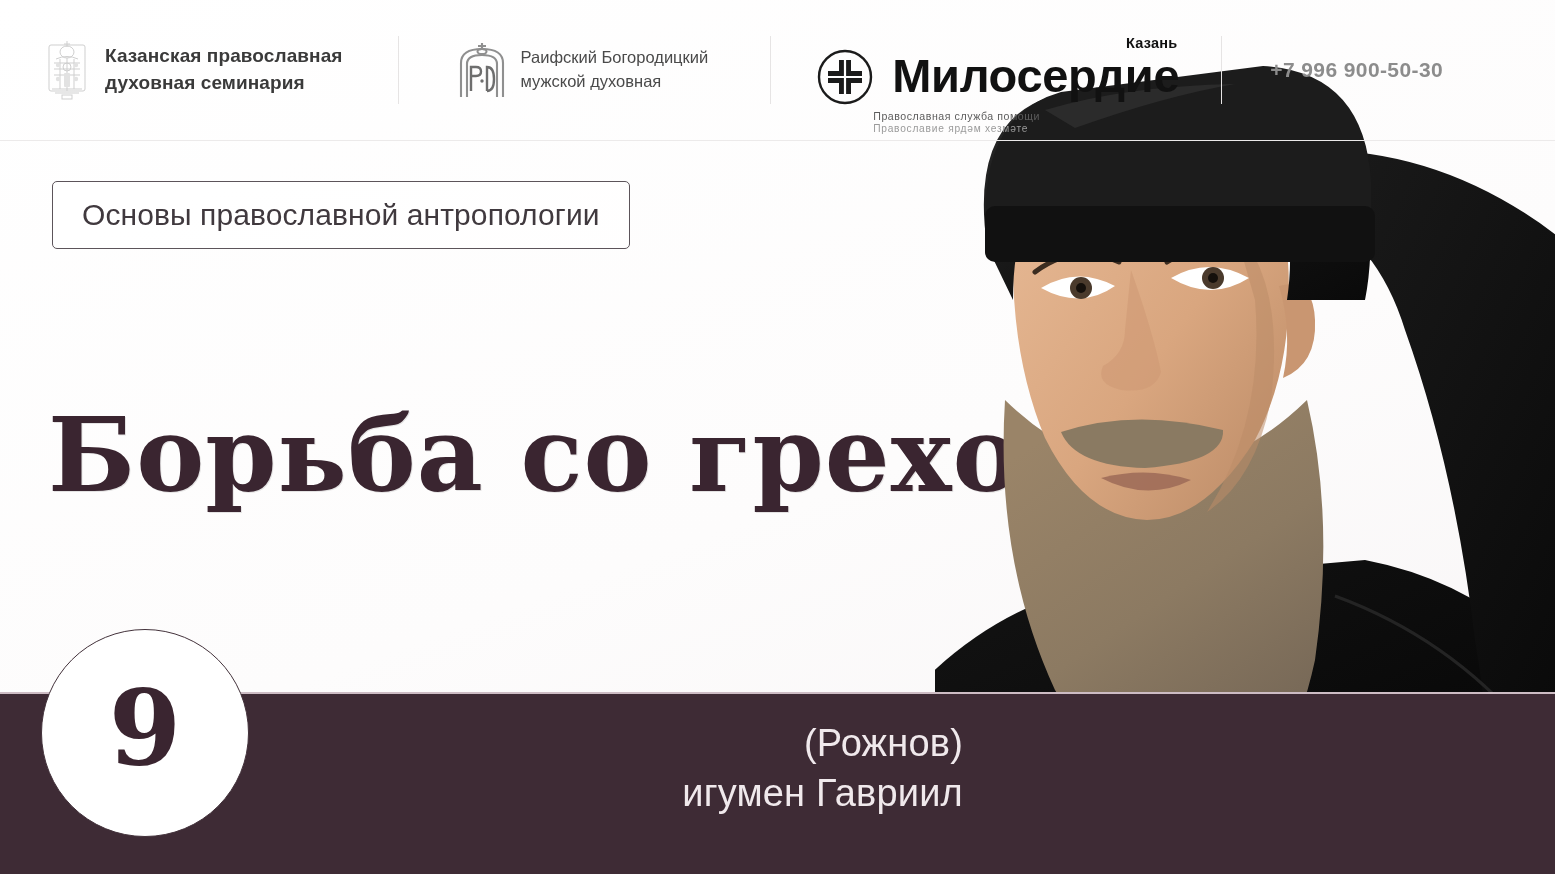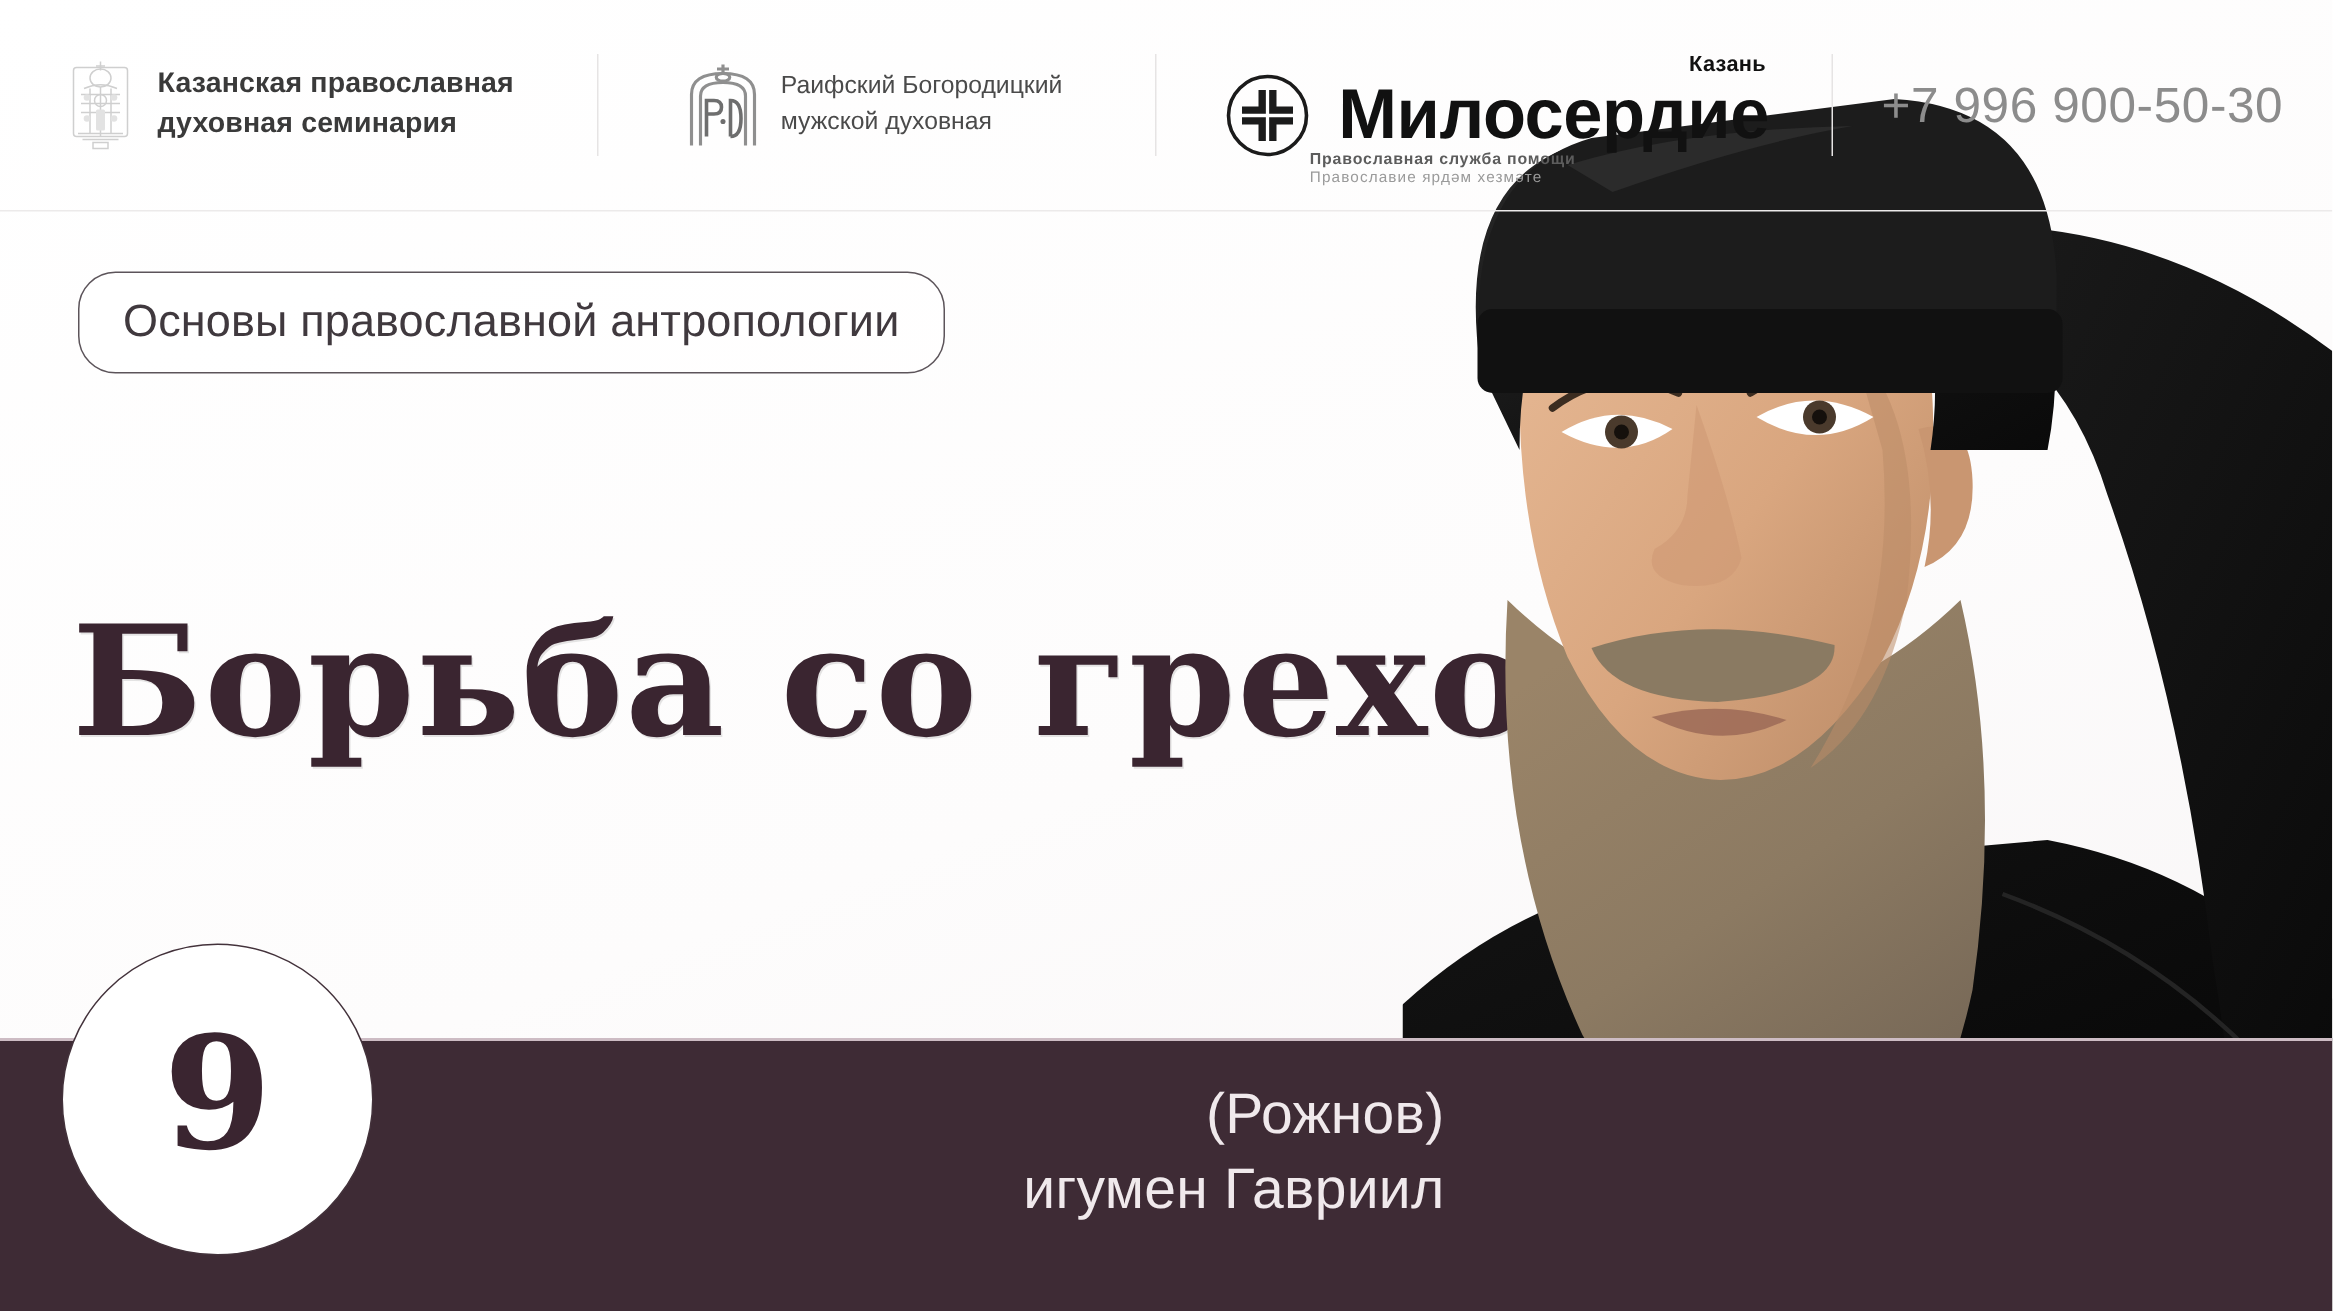--- a/index.html
+++ b/index.html
@@ -71,45 +71,45 @@
     font-size: 14.5px; font-weight: 700; color: #111;
     letter-spacing: .2px;
   }
   .mercy-word {
     font-size: 47px; font-weight: 700; color: #111;
     line-height: 1.02; letter-spacing: -.3px;
     margin-top: 13px;
     margin-left: 19px;
   }
   .mercy-sub1 {
-    font-size: 10.6px; font-weight: 700; color: #5c5c5c;
-    letter-spacing: .55px; margin-top: 1px;
+    font-size: 10.6px; font-weight: 400; color: #5c5c5c;
+    letter-spacing: .55px; margin-top: 11px;
   }
   .mercy-sub2 {
     font-size: 10.2px; font-weight: 400; color: #9a9a9a;
     letter-spacing: .75px; margin-top: 1px;
   }
 
   .sep3 { margin-left: 42px; }
 
   .phone {
-    margin-left: 32px;
-    font-size: 33px; font-weight: 400; color: #8c8c8c;
+    margin-left: 48px;
+    font-size: 21px; font-weight: 700; color: #8c8c8c;
     letter-spacing: .4px;
     white-space: nowrap;
   }
 
   
   .course-pill {
     position: absolute; left: 52px; top: 181px;
     height: 68px;
     display: flex; align-items: center;
     padding: 0 29px;
     border: 1.6px solid #5c545a;
-    border-radius: 25px;
+    border-radius: 5px;
     background: rgba(255,255,255,.55);
     font-size: 30px; color: #40393e;
     letter-spacing: .1px;
     white-space: nowrap;
   }
 
   .part-line {
     position: absolute; left: 54px; top: 295px;
     font-size: 31px; color: #3d363b;
     letter-spacing: .2px;

